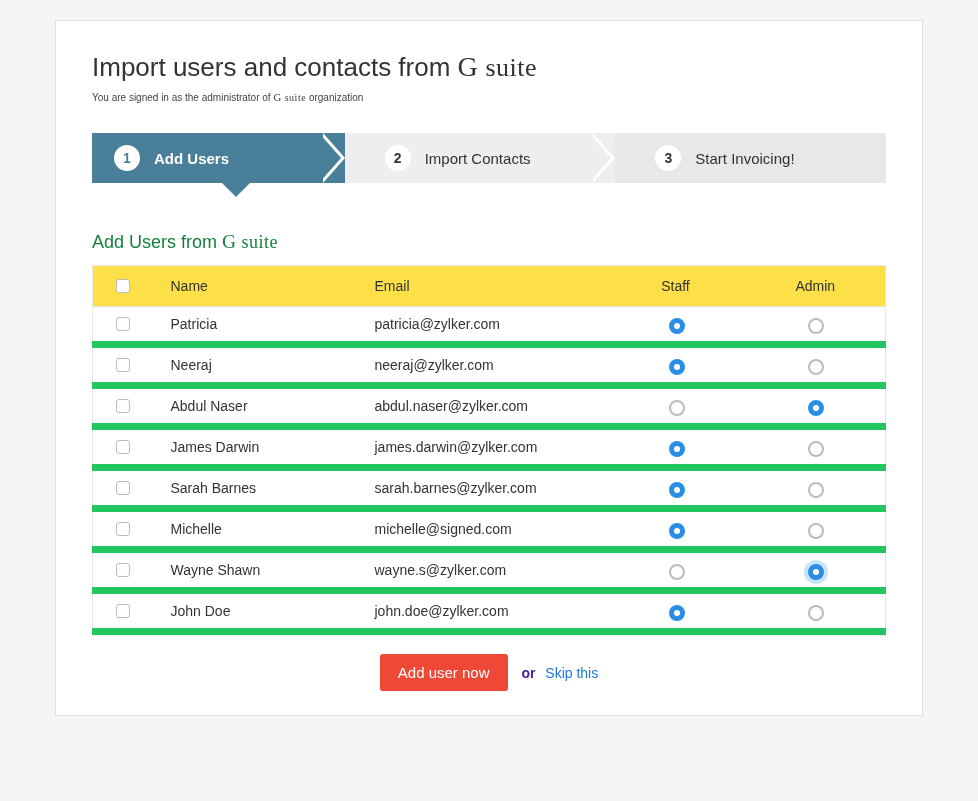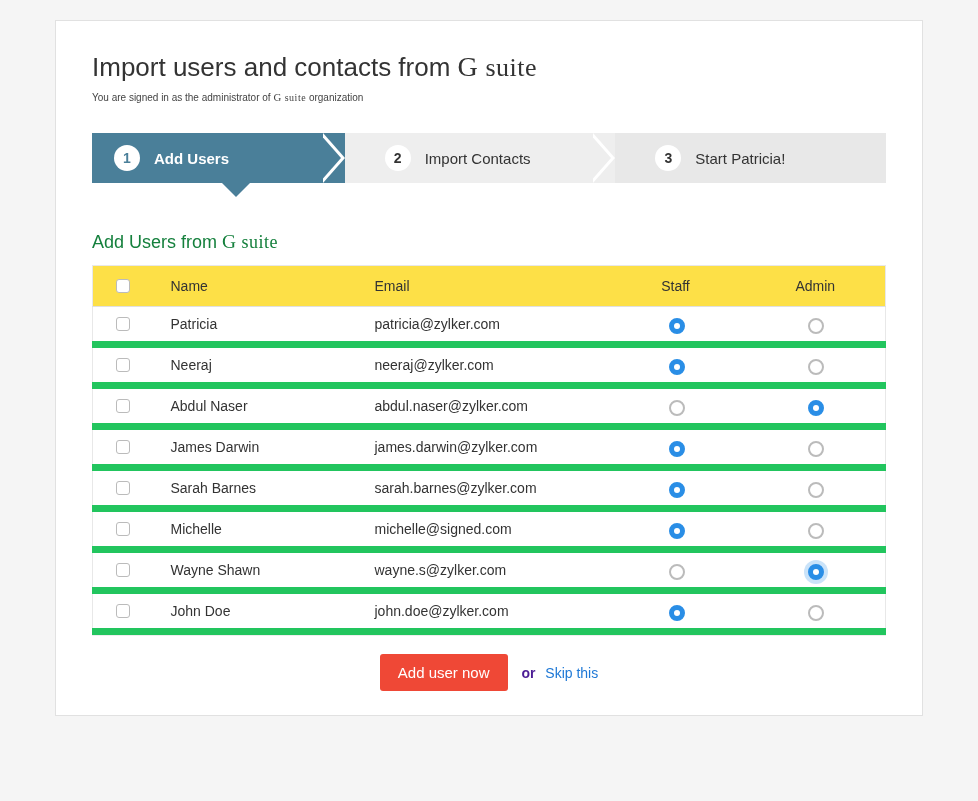--- a/index.html
+++ b/index.html
@@ -223,21 +223,21 @@
       <span class="arrow"></span>
       <span class="pointer-down"></span>
     </div>
     <div class="step step-2">
       <span class="num">2</span>
       <span>Import Contacts</span>
       <span class="arrow"></span>
     </div>
     <div class="step step-3">
       <span class="num">3</span>
-      <span>Start Patricia!</span>
+      <span>Start Invoicing!</span>
     </div>
   </div>
 
   <h2 class="section-title">
     <span>Add Users from </span><span class="gsuite"><span class="gcap">G</span> suite</span>
   </h2>
 
   <div class="scroll-wrap">
   <table>
     <thead>

